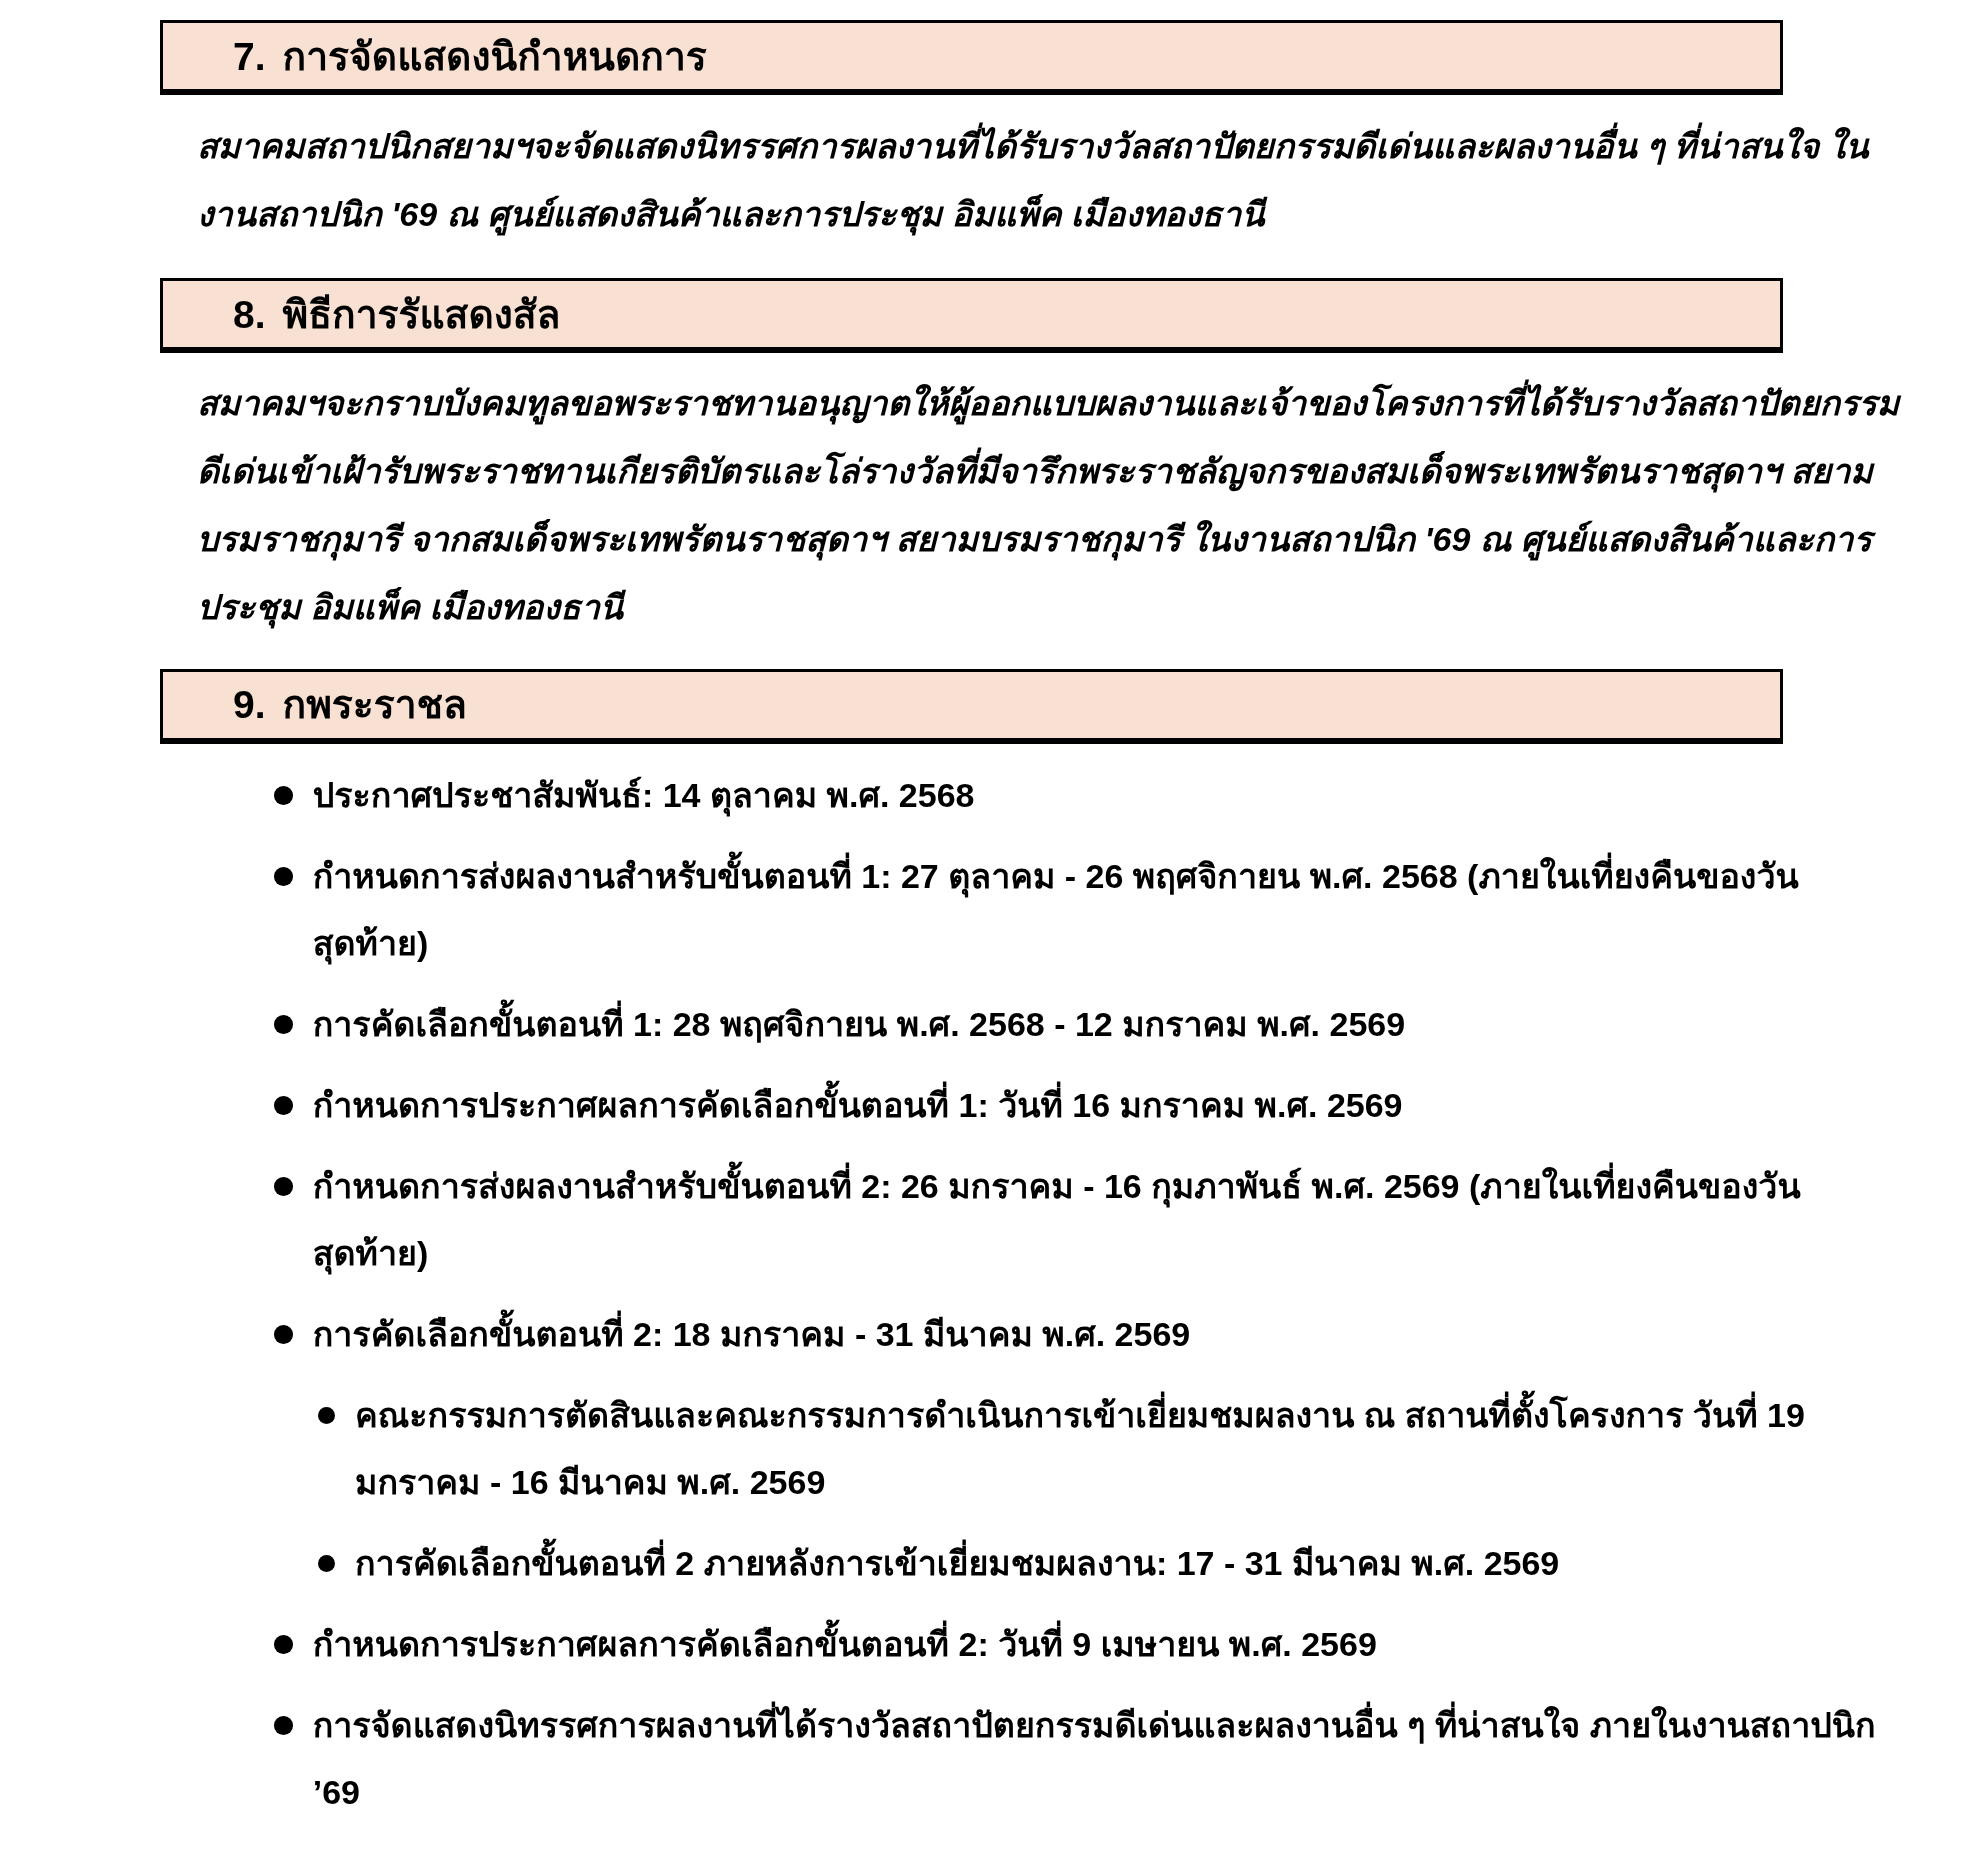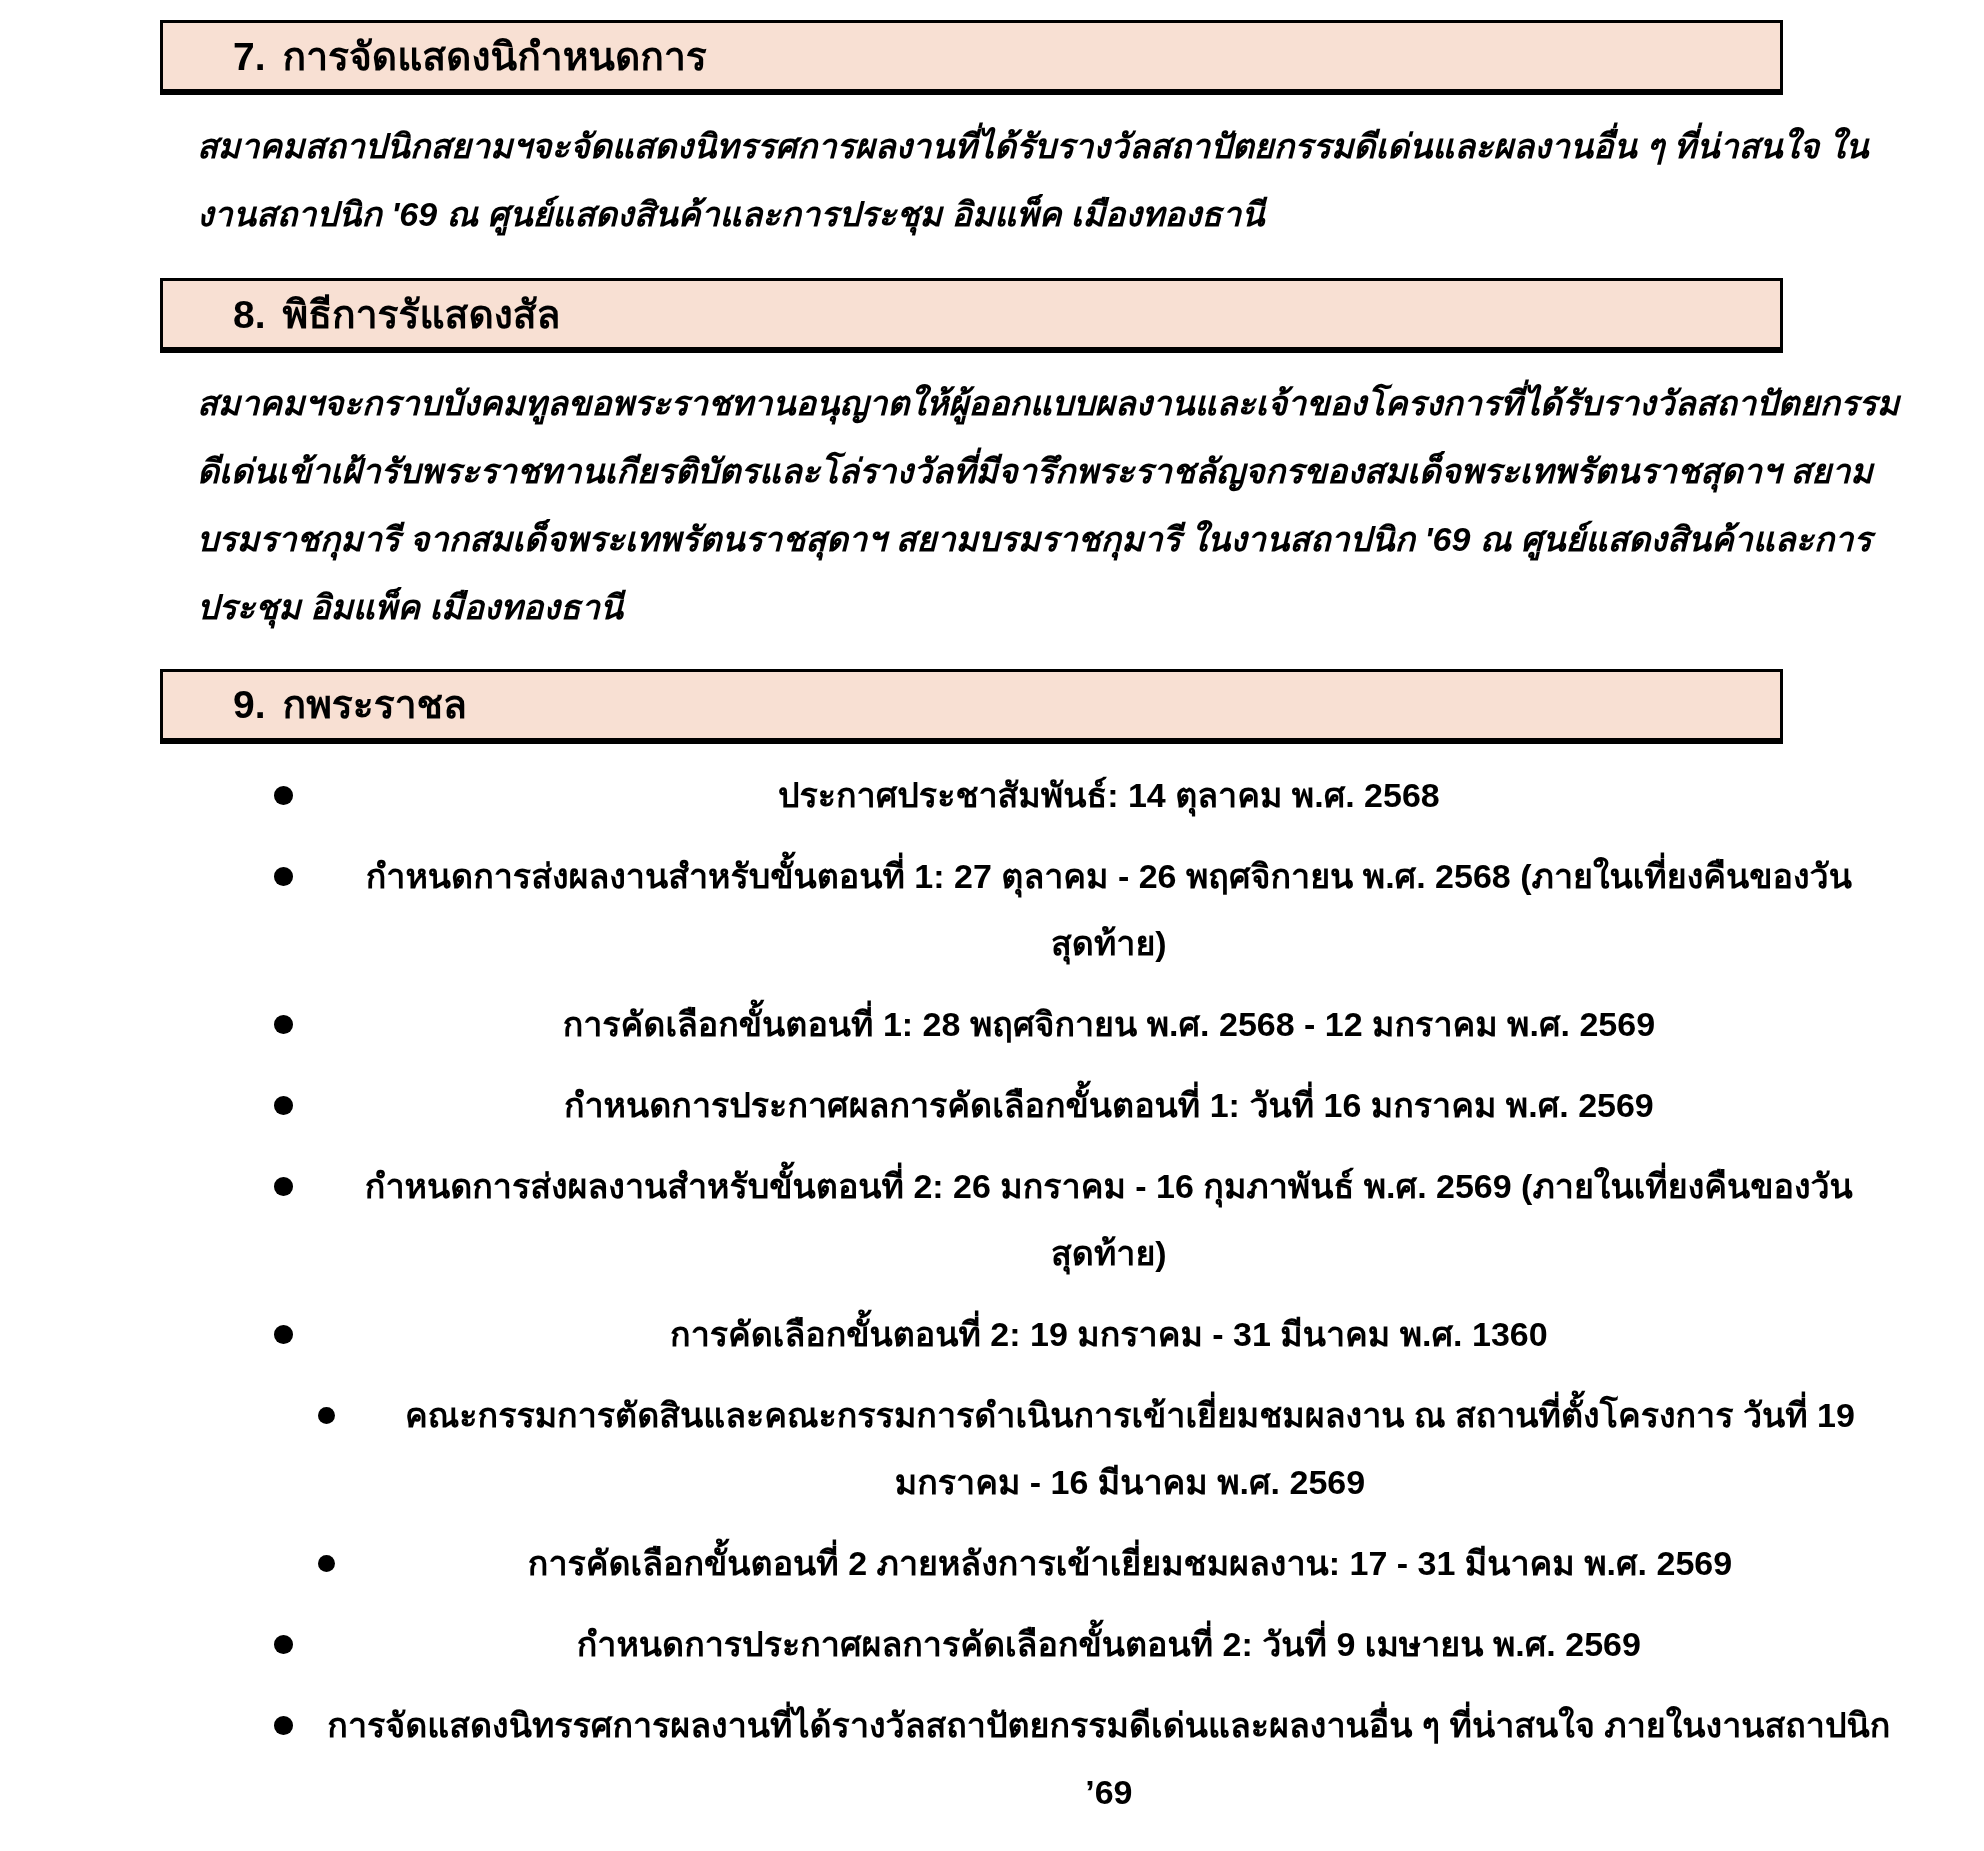--- a/index.html
+++ b/index.html
@@ -39,21 +39,21 @@
   .para {
     margin: 17px 0 0 37px;
     width: 1712px;
     line-height: 68px;
     word-break: normal;
     font-style: italic;
   }
   #sec8-box { margin-top: 30px; }
   #sec8-para { margin-top: 15.6px; }
   #sec9-box { margin-top: 28px; }
-  .bullets { margin-top: 18.7px; text-align: center; }
+  .bullets { margin-top: 18.7px; }
   .bullet-item {
     display: flex;
     margin: 0 0 14px 114px;
     width: 1631px;
     line-height: 67px;
   }
   .bullet-item.sub {
     margin-left: 158px;
     width: 1587px;
   }
@@ -117,21 +117,21 @@
         <div class="bullet-text">กำหนดการประกาศผลการคัดเลือกขั้นตอนที่ 1: วันที่ 16 มกราคม พ.ศ. 2569</div>
       </div>
 
       <div class="bullet-item">
         <span class="dot"></span>
         <div class="bullet-text">กำหนดการส่งผลงานสำหรับขั้นตอนที่ 2: 26 มกราคม - 16 กุมภาพันธ์ พ.ศ. 2569 (ภายในเที่ยงคืนของวันสุดท้าย)</div>
       </div>
 
       <div class="bullet-item">
         <span class="dot"></span>
-        <div class="bullet-text">การคัดเลือกขั้นตอนที่ 2: 19 มกราคม - 31 มีนาคม พ.ศ. 1360</div>
+        <div class="bullet-text">การคัดเลือกขั้นตอนที่ 2: 18 มกราคม - 31 มีนาคม พ.ศ. 2569</div>
       </div>
 
       <div class="bullet-item sub">
         <span class="dot"></span>
         <div class="bullet-text">คณะกรรมการตัดสินและคณะกรรมการดำเนินการเข้าเยี่ยมชมผลงาน ณ สถานที่ตั้งโครงการ วันที่ 19 มกราคม - 16 มีนาคม พ.ศ. 2569</div>
       </div>
 
       <div class="bullet-item sub">
         <span class="dot"></span>
         <div class="bullet-text">การคัดเลือกขั้นตอนที่ 2 ภายหลังการเข้าเยี่ยมชมผลงาน: 17 - 31 มีนาคม พ.ศ. 2569</div>

